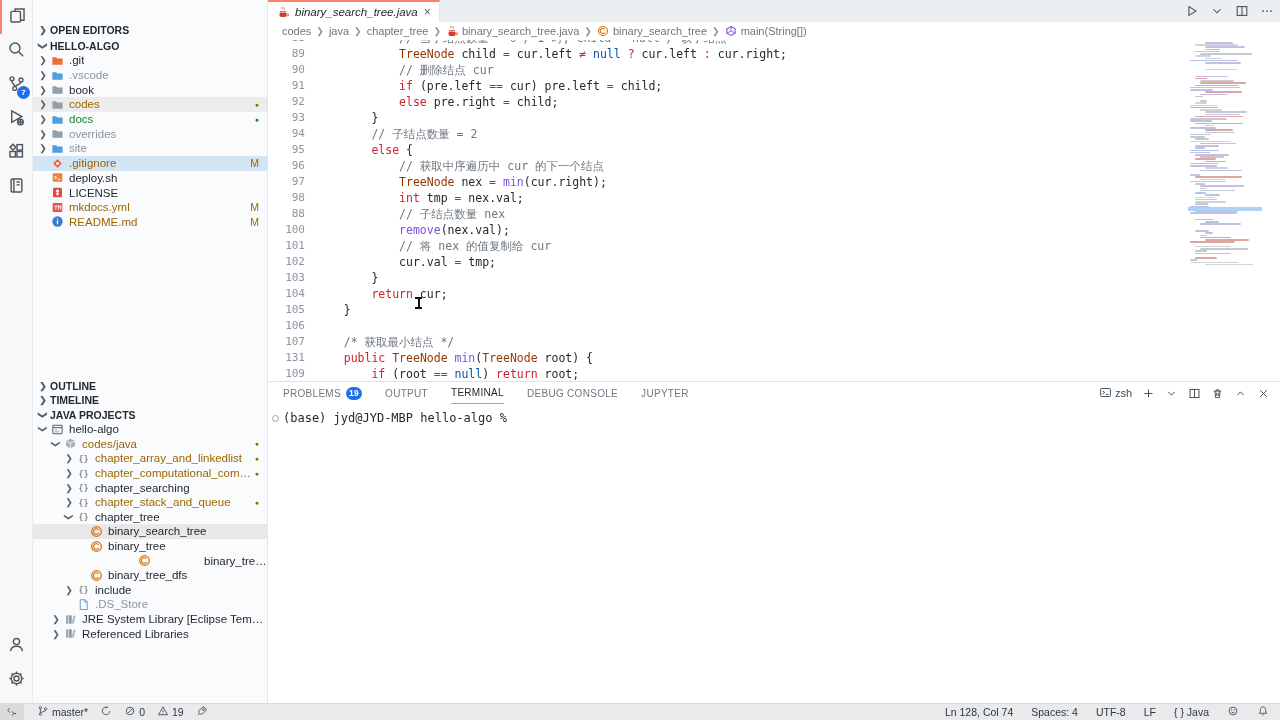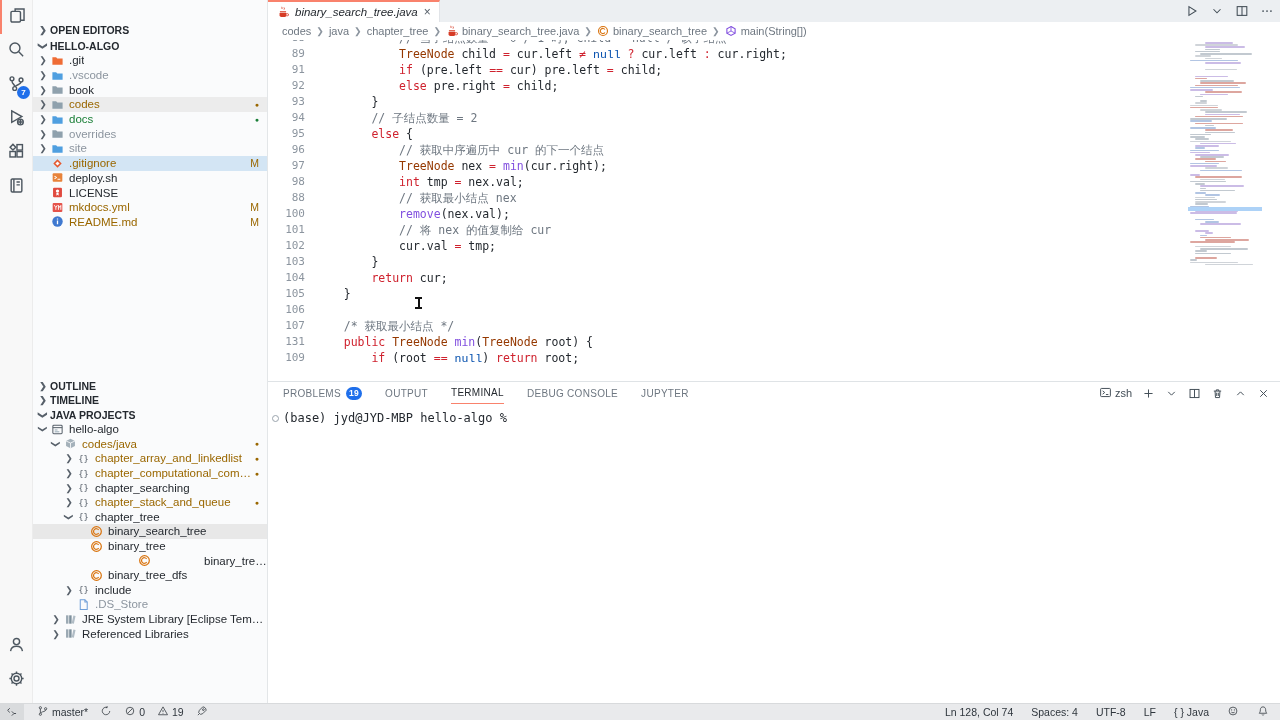--- a/index.html
+++ b/index.html
@@ -51,21 +51,21 @@
   .bc-item { display:flex; align-items:center; gap:4px; cursor:pointer; }
   .bc-sep { margin:0 5px; color:#8c959f; font-size:9px; }
   .bc-ico { width:12px; height:12px; display:flex; }
 
   .code { position:absolute; top:40px; left:0; right:0; bottom:0; overflow:hidden; font-family:"DejaVu Sans Mono", monospace; font-size:11.5px; }
   .code-scroll { position:absolute; top:-10px; left:0; right:92px; }
   .cl { display:flex; height:16px; line-height:16px; white-space:pre; }
   .cl .ln { width:37px; text-align:right; color:#8c959f; flex:none; font-size:11px; }
   .cl .lc { padding-left:11px; }
   .tk-k { color:#cf222e; } .tk-t { color:#953800; } .tk-f { color:#8250df; }
-  .tk-n { color:#0550ae;font-family:Liberation Mono, monospace; } .tk-c { color:#6e7781; } .tk-o { color:#cf222e; } .tk-p { color:#24292f; }
+  .tk-n { color:#0550ae; } .tk-c { color:#6e7781; } .tk-o { color:#cf222e; } .tk-p { color:#24292f; }
 
   .minimap { position:absolute; top:0; right:18px; width:74px; bottom:0; overflow:hidden; }
   .mm-line { position:absolute; height:1.5px; border-radius:1px; }
   .mm-cursorband { position:absolute; left:-852px; right:-18px; top:167px; height:4px; background:#bcd8fb; opacity:.8; }
   .mm-band2 { position:absolute; right:-18px; width:92px; top:167px; height:4px; background:#add2f7; }
   .mouse-ibeam { position:absolute; left:146px; top:256px; width:9px; height:13px; }
   .mouse-ibeam:before { content:""; position:absolute; left:4px; top:1px; bottom:1px; width:1.5px; background:#111; }
   .mouse-ibeam:after { content:""; position:absolute; left:1px; right:1px; top:1px; height:1.5px; background:#111; box-shadow:0 10px 0 #111; }
 
   
@@ -538,29 +538,30 @@
               <path d="M7 1.8 V7 L2.2 9.5 M7 7 L11.8 9.5" stroke="#8250df" stroke-width="1" fill="none"></path>
             </svg>
           </span>
           <span>main(String[])</span>
         </span>
       </div>
     <div class="code">
       <div class="code-scroll" id="code-scroll">
           <div class="cl"><span class="ln">88</span><span class="lc">            <span class="tk-c">// 当子结点数量 = 0 / 1 时, child = null / 该子结点</span></span></div>
           <div class="cl"><span class="ln">89</span><span class="lc">            <span class="tk-t">TreeNode</span><span class="tk-p"> child </span><span class="tk-o">=</span><span class="tk-p"> cur.left </span><span class="tk-o">≠</span><span class="tk-p"> </span><span class="tk-n">null</span><span class="tk-p"> </span><span class="tk-o">?</span><span class="tk-p"> cur.left </span><span class="tk-o">:</span><span class="tk-p"> cur.right;</span></span></div>
+          <div class="cl"><span class="ln">90</span><span class="lc">            <span class="tk-c">// 删除结点 cur</span></span></div>
           <div class="cl"><span class="ln">91</span><span class="lc">            <span class="tk-k">if</span><span class="tk-p"> (pre.left </span><span class="tk-o">==</span><span class="tk-p"> cur) pre.left </span><span class="tk-o">=</span><span class="tk-p"> child;</span></span></div>
           <div class="cl"><span class="ln">92</span><span class="lc">            <span class="tk-k">else</span><span class="tk-p"> pre.right </span><span class="tk-o">=</span><span class="tk-p"> child;</span></span></div>
           <div class="cl"><span class="ln">93</span><span class="lc">        <span class="tk-p">}</span></span></div>
           <div class="cl"><span class="ln">94</span><span class="lc">        <span class="tk-c">// 子结点数量 = 2</span></span></div>
           <div class="cl"><span class="ln">95</span><span class="lc">        <span class="tk-k">else</span><span class="tk-p"> {</span></span></div>
           <div class="cl"><span class="ln">96</span><span class="lc">            <span class="tk-c">// 获取中序遍历中 cur 的下一个结点</span></span></div>
           <div class="cl"><span class="ln">97</span><span class="lc">            <span class="tk-t">TreeNode</span><span class="tk-p"> nex </span><span class="tk-o">=</span><span class="tk-p"> </span><span class="tk-f">min</span><span class="tk-p">(cur.right);</span></span></div>
           <div class="cl"><span class="ln">98</span><span class="lc">            <span class="tk-k">int</span><span class="tk-p"> tmp </span><span class="tk-o">=</span><span class="tk-p"> nex.val;</span></span></div>
-          <div class="cl"><span class="ln">88</span><span class="lc">            <span class="tk-c">// 获取最小结点 nex</span></span></div>
+          <div class="cl"><span class="ln">88</span><span class="lc">            <span class="tk-c">// 子结点数量 nex</span></span></div>
           <div class="cl"><span class="ln">100</span><span class="lc">            <span class="tk-f">remove</span><span class="tk-p">(nex.val);</span></span></div>
           <div class="cl"><span class="ln">101</span><span class="lc">            <span class="tk-c">// 将 nex 的值复制给 cur</span></span></div>
           <div class="cl"><span class="ln">102</span><span class="lc">            <span class="tk-p">cur.val </span><span class="tk-o">=</span><span class="tk-p"> tmp;</span></span></div>
           <div class="cl"><span class="ln">103</span><span class="lc">        <span class="tk-p">}</span></span></div>
           <div class="cl"><span class="ln">104</span><span class="lc">        <span class="tk-k">return</span><span class="tk-p"> cur;</span></span></div>
           <div class="cl"><span class="ln">105</span><span class="lc">    <span class="tk-p">}</span></span></div>
           <div class="cl"><span class="ln">106</span><span class="lc"></span></div>
           <div class="cl"><span class="ln">107</span><span class="lc">    <span class="tk-c">/* 获取最小结点 */</span></span></div>
           <div class="cl"><span class="ln">131</span><span class="lc">    <span class="tk-k">public</span><span class="tk-p"> </span><span class="tk-t">TreeNode</span><span class="tk-p"> </span><span class="tk-f">min</span><span class="tk-p">(</span><span class="tk-t">TreeNode</span><span class="tk-p"> root) {</span></span></div>
           <div class="cl"><span class="ln">109</span><span class="lc">        <span class="tk-k">if</span><span class="tk-p"> (root </span><span class="tk-o">==</span><span class="tk-p"> </span><span class="tk-n">null</span><span class="tk-p">) </span><span class="tk-k">return</span><span class="tk-p"> root;</span></span></div>

